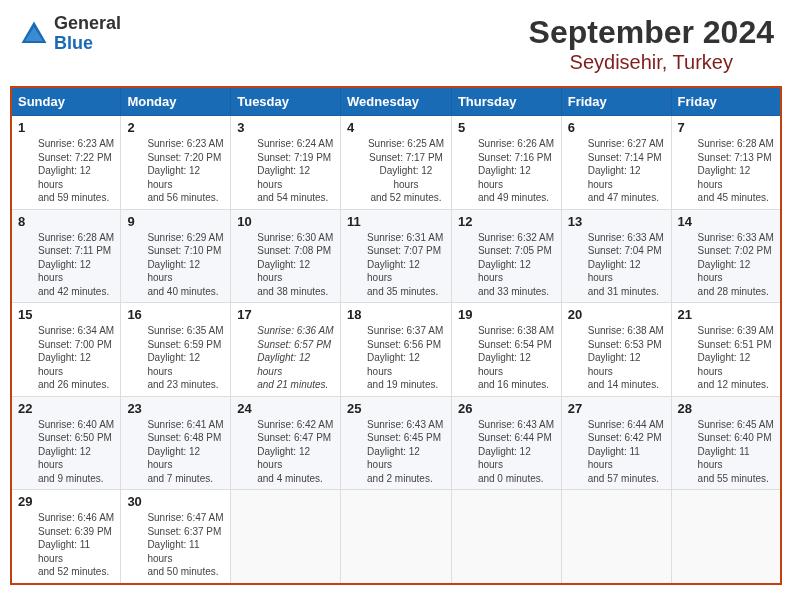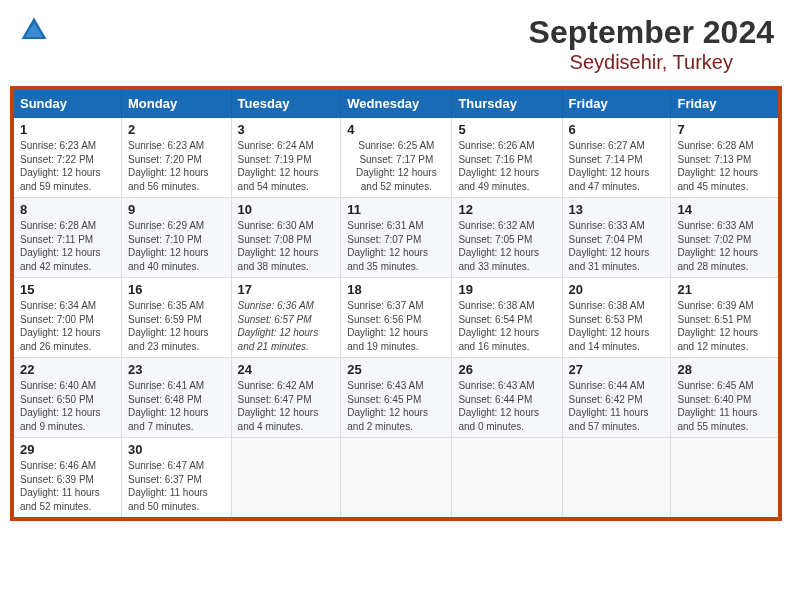--- a/index.html
+++ b/index.html
@@ -49,21 +49,21 @@
       font-weight: bold;
       color: #333;
     }
     .location {
       font-size: 20px;
       color: #7f1d1d;
     }
     .calendar {
       width: 100%;
       border-collapse: collapse;
-      border: 4px solid #c2410c;
+      border: 2px solid #c2410c;
     }
     .calendar th {
       background: #1a6bb5;
       color: #fff;
       font-size: 13px;
       font-weight: bold;
       padding: 6px 6px;
       text-align: left;
       border: 1px solid #1a5fa0;
     }
@@ -84,34 +84,39 @@
       font-size: 13px;
       font-weight: bold;
       color: #222;
       display: block;
       margin-bottom: 2px;
     }
     .day-info {
       font-size: 10px;
       color: #444;
       line-height: 1.35;
+      margin-left: 20px;
     }
     .empty-cell {
       background: #f9f9f9 !important;
     }
   </style>
 </head>
 <body>
 
 <div class="header">
   <div class="logo">
     <svg class="logo-icon" viewBox="0 0 36 36">
       <polygon points="18,4 32,28 4,28" fill="#1a6bb5"></polygon>
       <polygon points="18,10 28,26 8,26" fill="#5aacf0" opacity="0.5"></polygon>
     </svg>
+    <div class="logo-text">
+      <span class="logo-general">General</span>
+      <span class="logo-blue">Blue</span>
+    </div>
   </div>
   <div class="title-block">
     <div class="month-year">September 2024</div>
     <div class="location">Seydisehir, Turkey</div>
   </div>
 </div>
 
 <table class="calendar">
   <thead>
     <tr>

